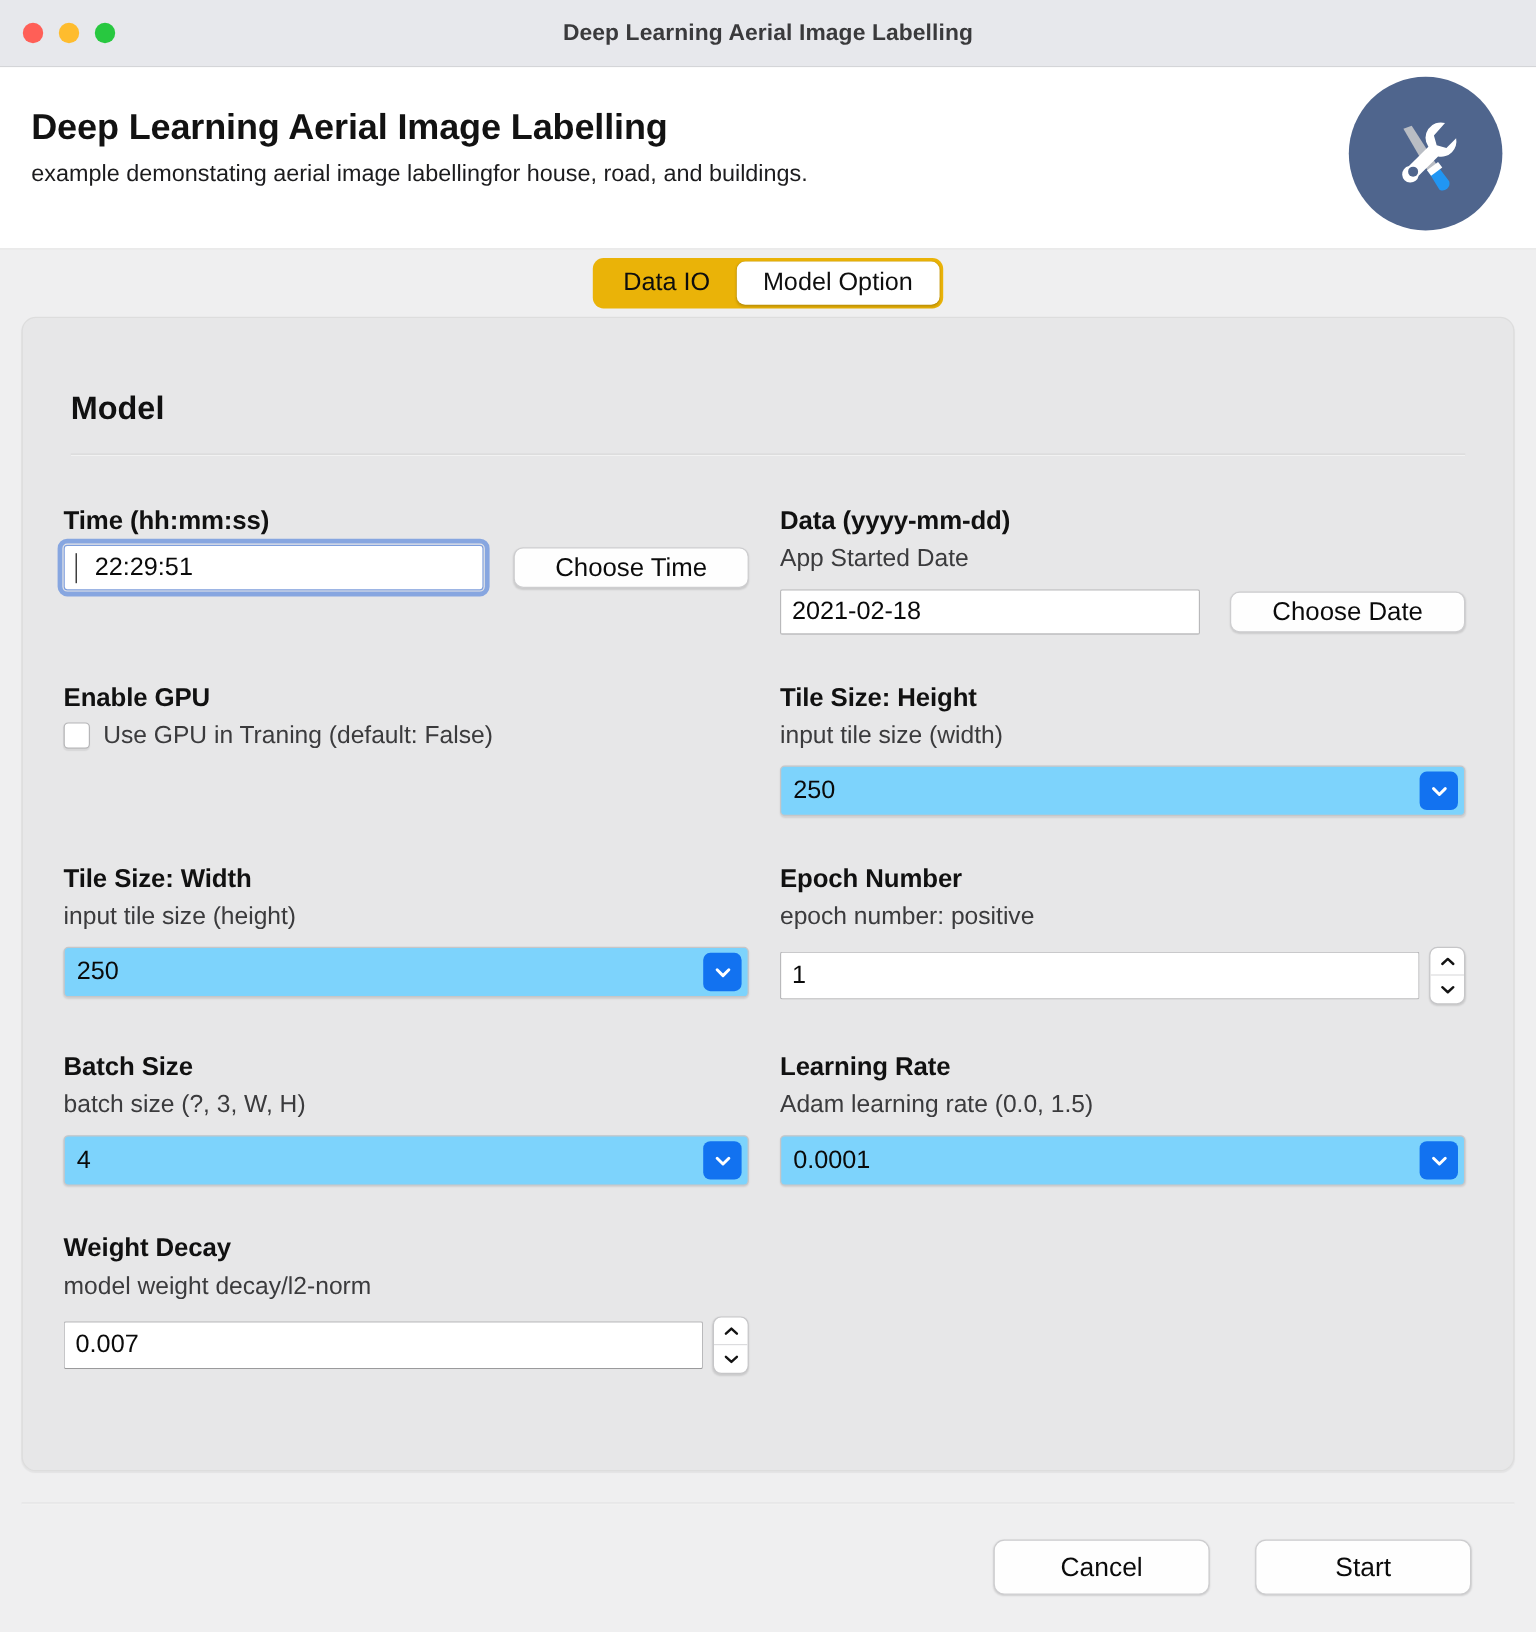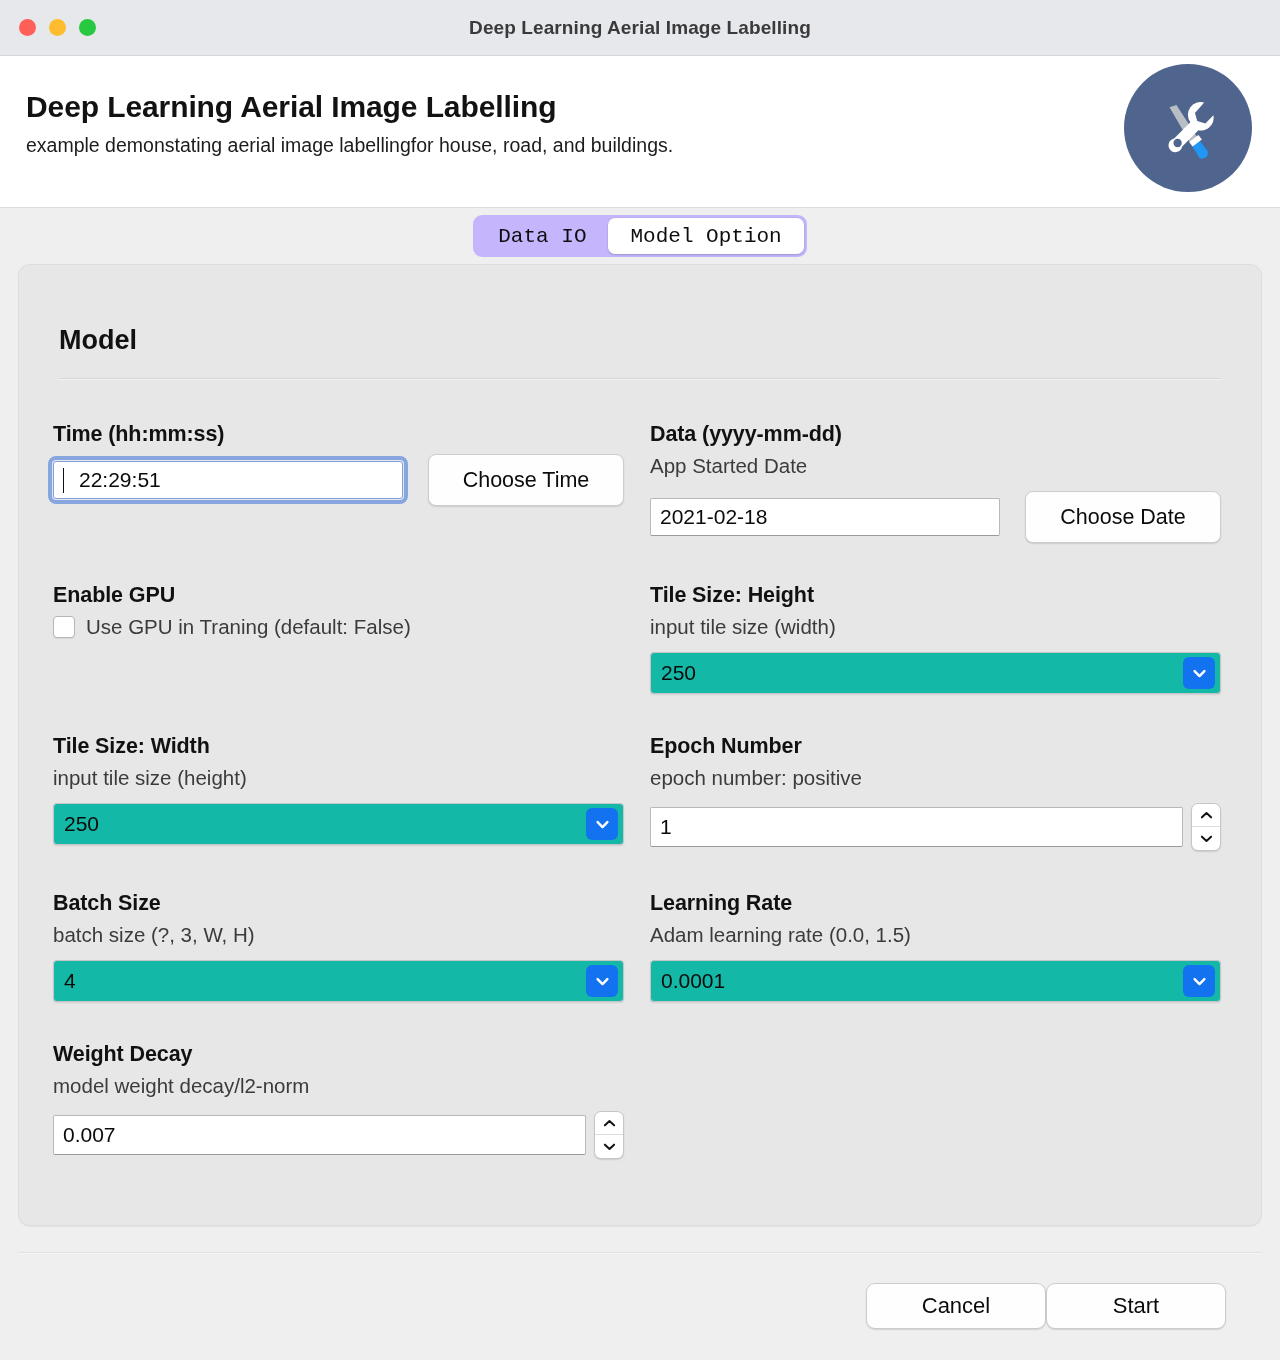--- a/index.html
+++ b/index.html
@@ -60,25 +60,24 @@
 
   
   .tabstrip {
     position: relative;
     height: 56px; flex: 0 0 56px;
     display: flex; align-items: center; justify-content: center;
     background: #efeff0;
   }
   .tabs {
     display: flex;
-    background: #c4b5fd;
+    background: #eab308;
     border-radius: 9px;
     padding: 3px;
     height: 42px;
-    font-family: Liberation Mono, monospace;
   }
   .tab {
     display: flex; align-items: center; justify-content: center;
     padding: 0 22px;
     font-size: 21px; color: #0e0e0e;
     border-radius: 7px;
     cursor: default;
   }
   .tab.active {
     background: #ffffff;
@@ -148,21 +147,21 @@
     border-radius: 3px;
   }
   .caret {
     display: inline-block;
     width: 1px; height: 25px; background: #111;
     margin-right: 1px;
   }
 
   .pushbtn {
     flex: 0 0 auto;
-    height: 52px;
+    height: 34px;
     min-width: 196px;
     background: #fefefe;
     border: 1px solid #cdcdcf;
     border-radius: 8px;
     box-shadow: 0 1px 1.5px rgba(0,0,0,.12);
     display: flex; align-items: center; justify-content: center;
     font-size: 21.5px; color: #0b0b0b;
     cursor: default;
   }
 
@@ -175,21 +174,21 @@
     border-radius: 4px;
     box-shadow: 0 1px 1px rgba(0,0,0,.07);
     flex: 0 0 auto;
   }
   .cblabel { font-size: 20.5px; color: #3b3b3d; }
 
   
   .combo {
     position: relative;
     height: 42px;
-    background: #14b8a6;
+    background: #7dd3fc;
     border: 1px solid #c6c6c8;
     border-radius: 4px;
     box-shadow: 0 1px 1.5px rgba(0,0,0,.10);
     display: flex; align-items: center;
     padding: 0 52px 0 10px;
     font-size: 21px; color: #0a0a0a;
     cursor: default;
   }
   .combo .chev {
     position: absolute; right: 5px; top: 50%;
@@ -219,20 +218,21 @@
   }
   .stepper .half:first-child { border-bottom: 1px solid #dcdcde; }
 
   
   .footer {
     flex: 0 0 108px;
     position: relative;
     background: #efeff0;
     display: flex; align-items: center; justify-content: flex-end;
     padding: 0 54px 0 0;
+    gap: 38px;
   }
   .footer .sep {
     position: absolute; left: 18px; right: 18px; top: 0;
     height: 2px; background: #e2e2e3;
     border-bottom: 1px solid #f4f4f4;
   }
   .footbtn {
     width: 180px; height: 46px;
     background: #fefefe;
     border: 1px solid #cdcdcf;

